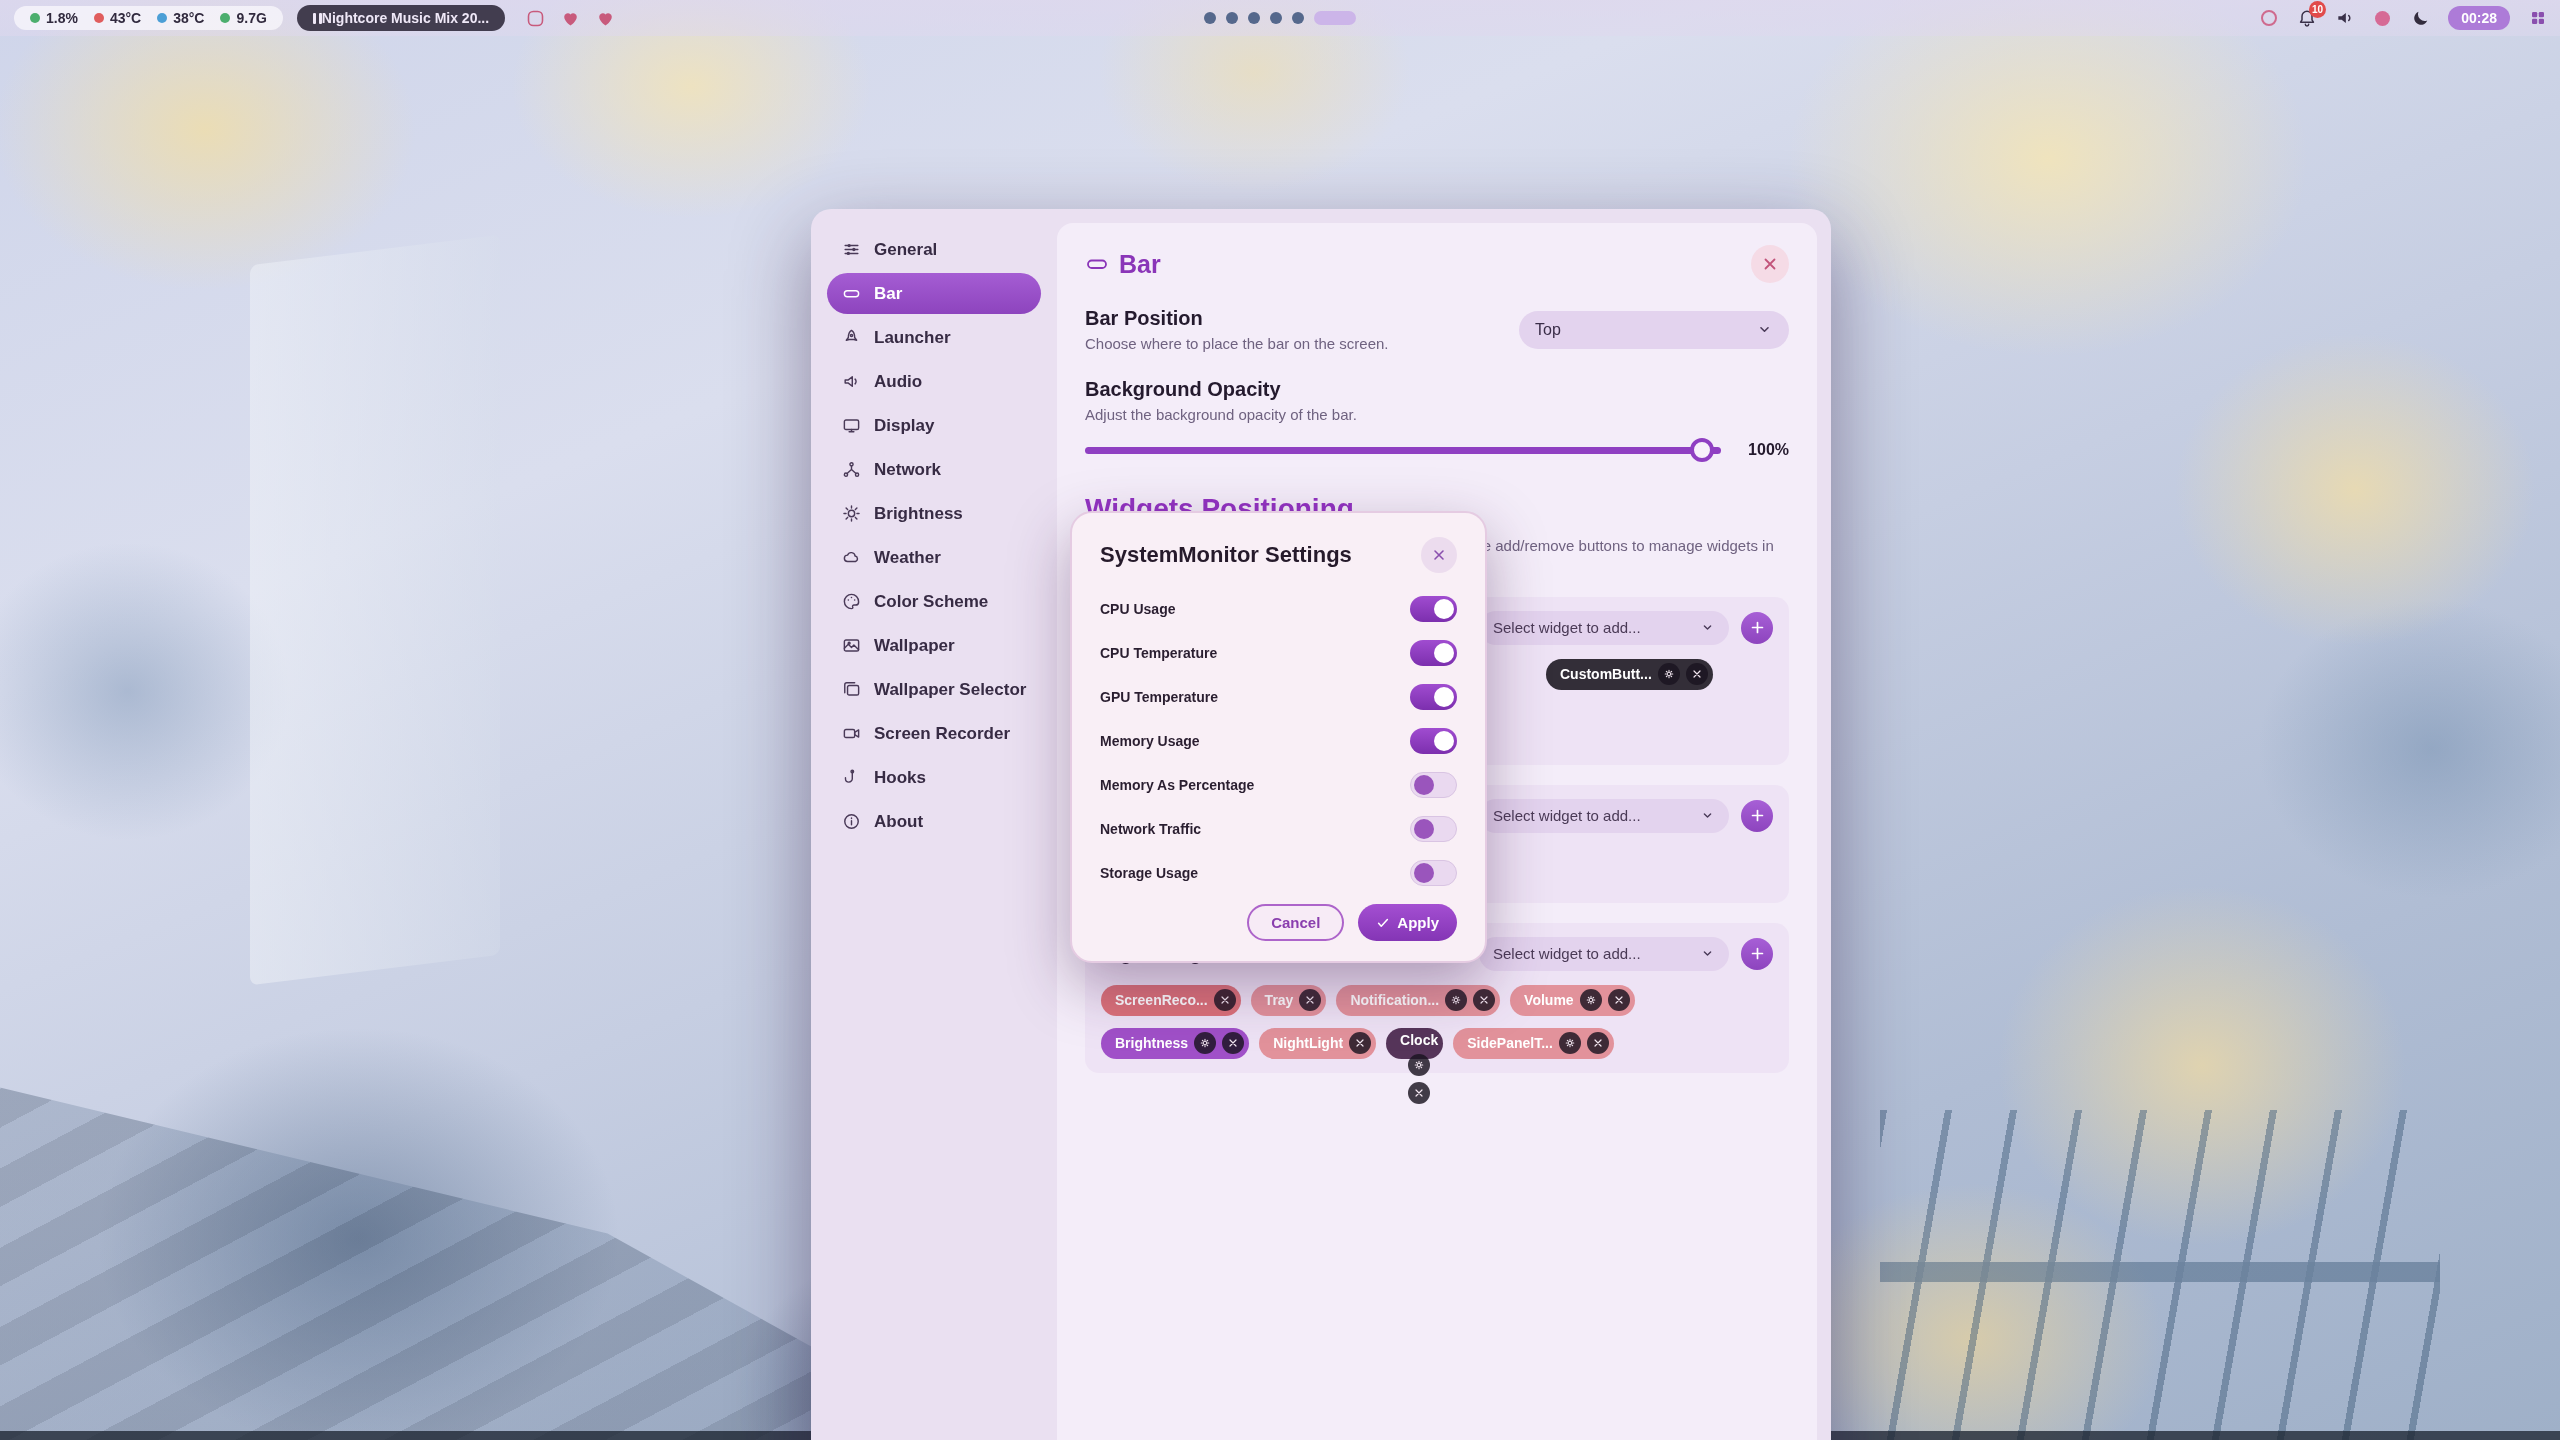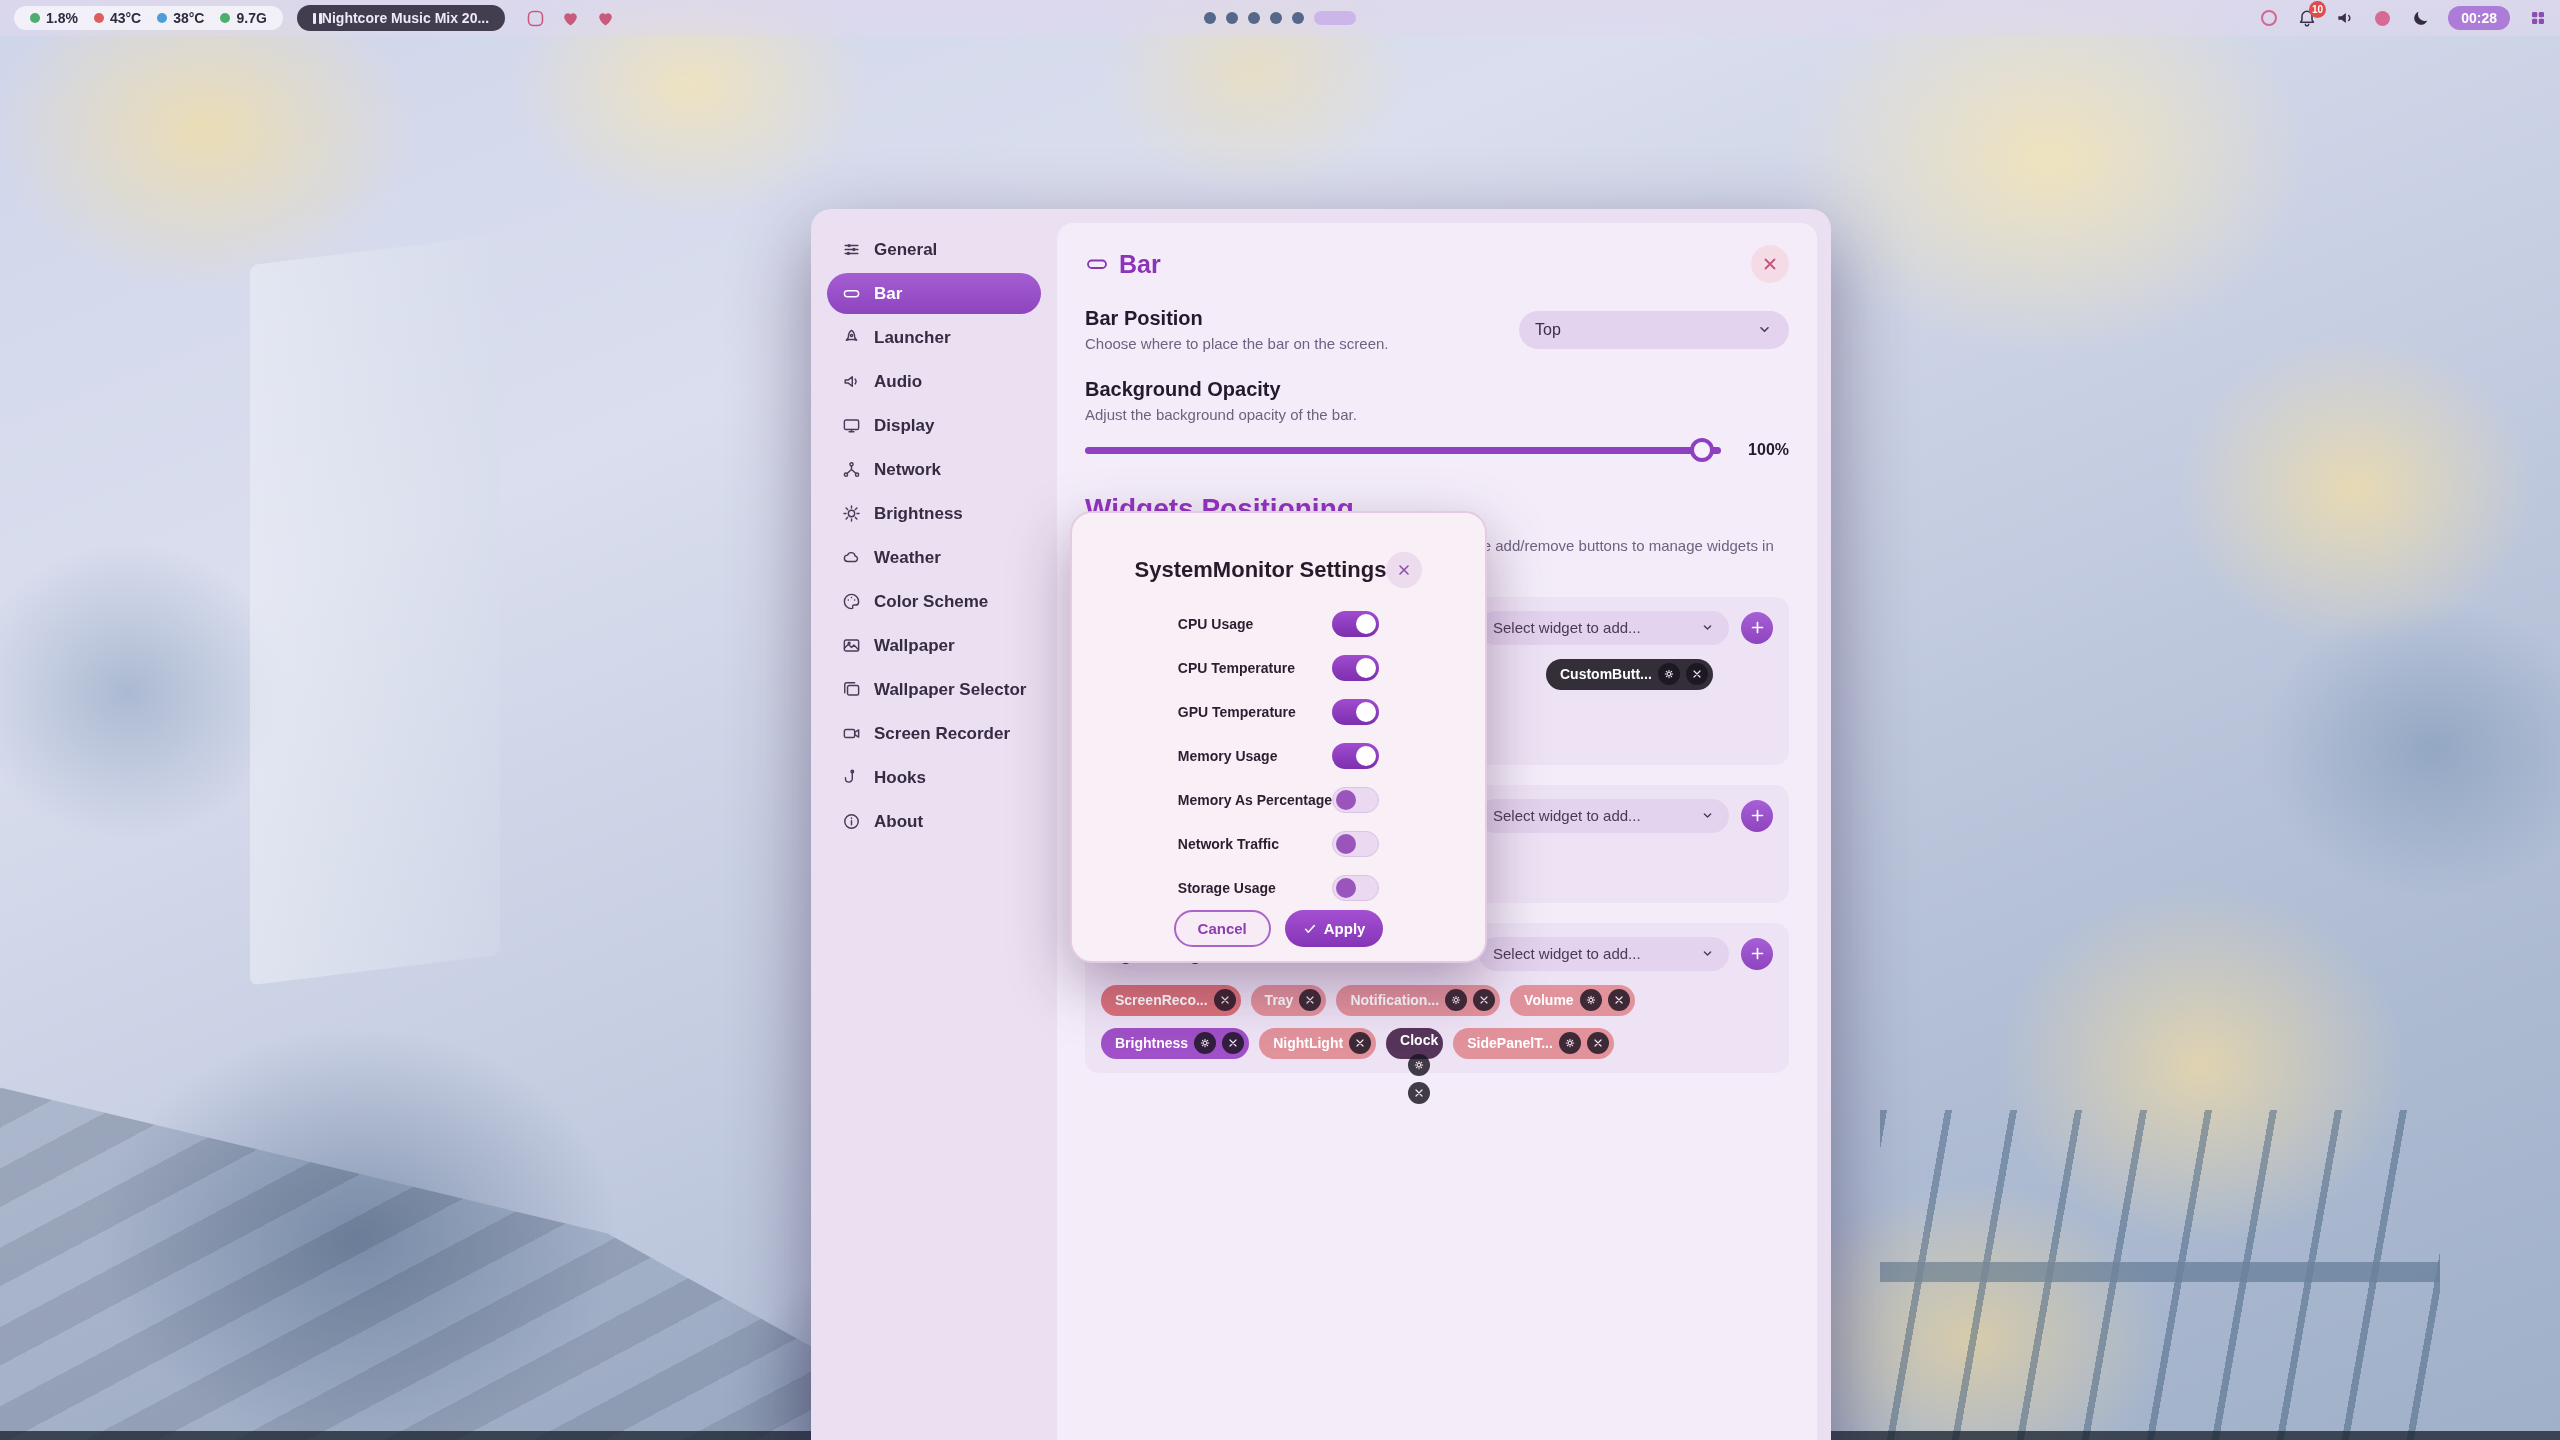--- a/index.html
+++ b/index.html
@@ -116,21 +116,21 @@
   .chips.min-one { min-height:42px; }
   .chip { display:inline-flex; align-items:center; gap:6px; padding:4px 5px 4px 14px; border-radius:999px;
     font-size:14px; font-weight:bold; color:#fff; cursor:grab; height:31px; }
   .chip-btn { width:22px; height:22px; border-radius:50%; background:rgba(26,19,32,.82); color:#f2e6f0;
     display:flex; align-items:center; justify-content:center; cursor:pointer; flex:none; }
   .chip-btn .ic { width:12px; height:12px; }
 
   
   .modal { position:absolute; left:1070px; top:511px; width:417px; height:452px; z-index:30;
     background:#f9eff6; border:2px solid #e5cbe2; border-radius:22px; box-shadow:0 22px 60px rgba(66,28,76,.38);
-    padding:39px 28px 20px 28px; display:flex; flex-direction:column;align-items:center; }
+    padding:24px 28px 20px 28px; display:flex; flex-direction:column; }
   .m-header { display:flex; align-items:center; }
   .m-title { font-size:22px; font-weight:bold; color:#261a2b; }
   .m-close { margin-left:auto; width:36px; height:36px; border-radius:50%; background:#ecdcee;
     display:flex; align-items:center; justify-content:center; color:#8a4fae; cursor:pointer; }
   .m-close .ic { width:16px; height:16px; }
   .m-rows { margin-top:14px; }
   .m-row { display:flex; align-items:center; justify-content:space-between; height:44px; }
   .m-lbl { font-size:14px; color:#2a1e30; font-weight:bold; }
   .toggle { width:47px; height:26px; border-radius:13px; position:relative; cursor:pointer; flex:none; }
   .toggle.on { background:linear-gradient(180deg,#a04cd0,#7c2fae); }

